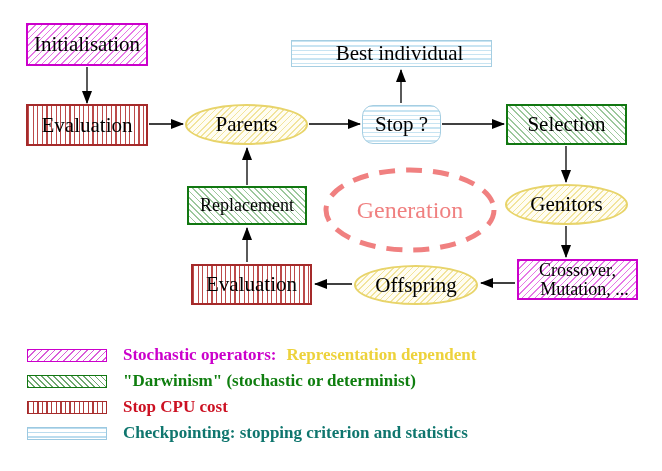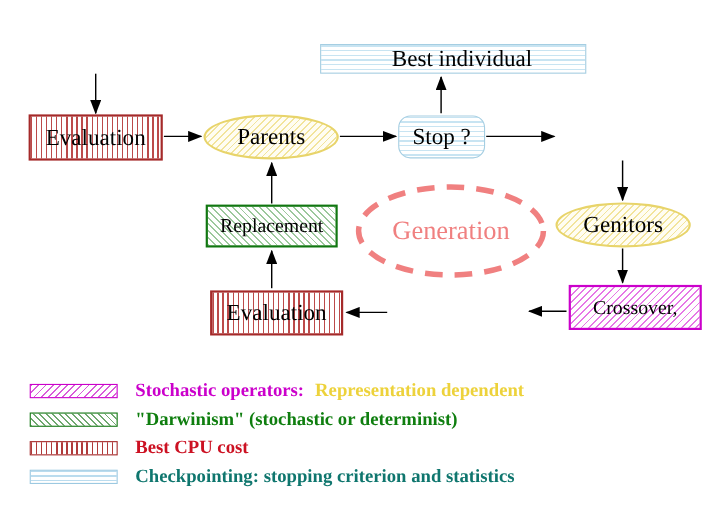--- a/index.html
+++ b/index.html
@@ -47,36 +47,40 @@
   .c-gold{color:#EDD23B;margin-left:10px;text-align:right;}
   .c-green{color:#0F7E0F;}
   .c-crimson{color:#CC1122;}
   .c-blue{color:#0f766e;}
 </style>
 </head>
 <body>
 
 <div id="stage">
 
+  <div class="node box-magenta fs-main" style="left:26px;top:23px;width:122px;height:43px;">Initialisation</div>
 
   <div class="node box-red fs-main" style="left:26px;top:104px;width:122px;height:42px;">Evaluation</div>
 
   <div class="node ellipse-yellow fs-main" style="left:185px;top:104px;width:123px;height:41px;">Parents</div>
 
-  <div class="node box-cyan fs-main" style="left:291px;top:40px;width:242px;height:27px;border-width:1.5px;padding-left:16px;">Best individual</div>
+  <div class="node box-cyan fs-main" style="left:291px;top:40px;width:201px;height:27px;border-width:1.5px;padding-left:16px;">Best individual</div>
 
   <div class="node box-cyan rounded fs-main" style="left:362px;top:105px;width:79px;height:39px;border-width:1.5px;">Stop ?</div>
 
+  <div class="node box-green fs-main" style="left:506px;top:104px;width:121px;height:41px;">Selection</div>
 
   <div class="node ellipse-yellow fs-main" style="left:505px;top:184px;width:123px;height:41px;">Genitors</div>
 
   <div class="node box-magenta fs-small two-line" style="left:517px;top:259px;width:121px;height:41px;">
     <span>Crossover,</span>
+    <span style="margin-left:14px;">Mutation, ...</span>
   </div>
 
+  <div class="node ellipse-yellow fs-main" style="left:354px;top:265px;width:124px;height:40px;">Offspring</div>
 
   <div class="node box-red fs-main" style="left:191px;top:264px;width:121px;height:41px;">Evaluation</div>
 
   <div class="node box-green fs-small" style="left:187px;top:186px;width:120px;height:39px;">Replacement</div>
 
   <div id="generation-label">Generation</div>
 
   <svg class="overlay" width="662" height="471" viewBox="0 0 662 471">
     <defs>
       <marker id="ah" markerUnits="userSpaceOnUse" markerWidth="13" markerHeight="10" refX="12" refY="5" orient="auto">
@@ -106,21 +110,21 @@
     </div>
   </div>
 
   <div class="legend-row" style="top:371px;">
     <div class="swatch sw-green"></div>
     <div class="legend-text c-green">"Darwinism" (stochastic or determinist)</div>
   </div>
 
   <div class="legend-row" style="top:397px;">
     <div class="swatch sw-red"></div>
-    <div class="legend-text c-crimson">Best CPU cost</div>
+    <div class="legend-text c-crimson">Stop CPU cost</div>
   </div>
 
   <div class="legend-row" style="top:423px;">
     <div class="swatch sw-cyan"></div>
     <div class="legend-text c-blue">Checkpointing: stopping criterion and statistics</div>
   </div>
 
 </div>
 
 </body></html>

